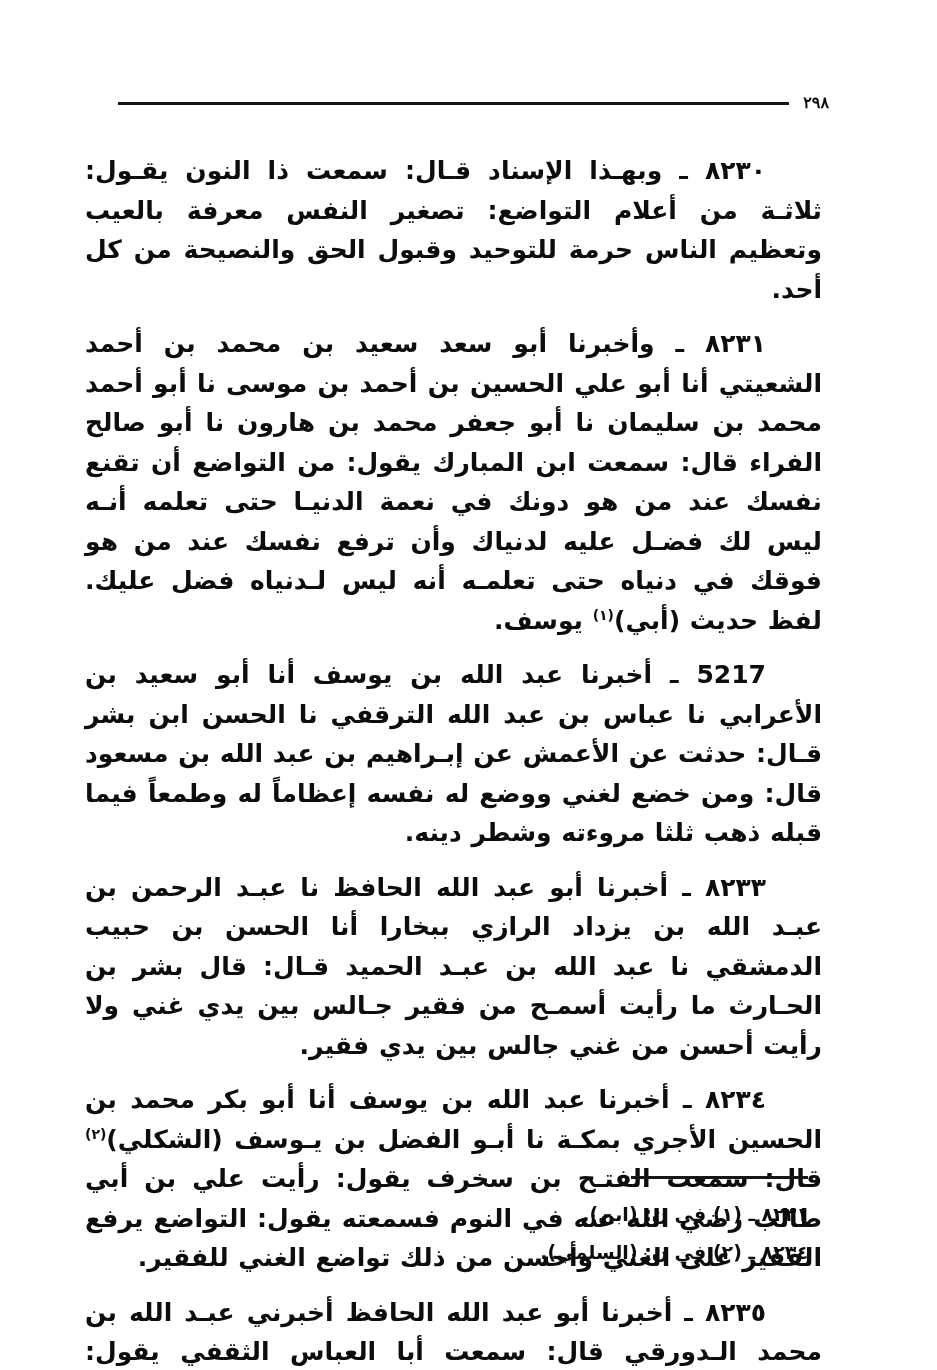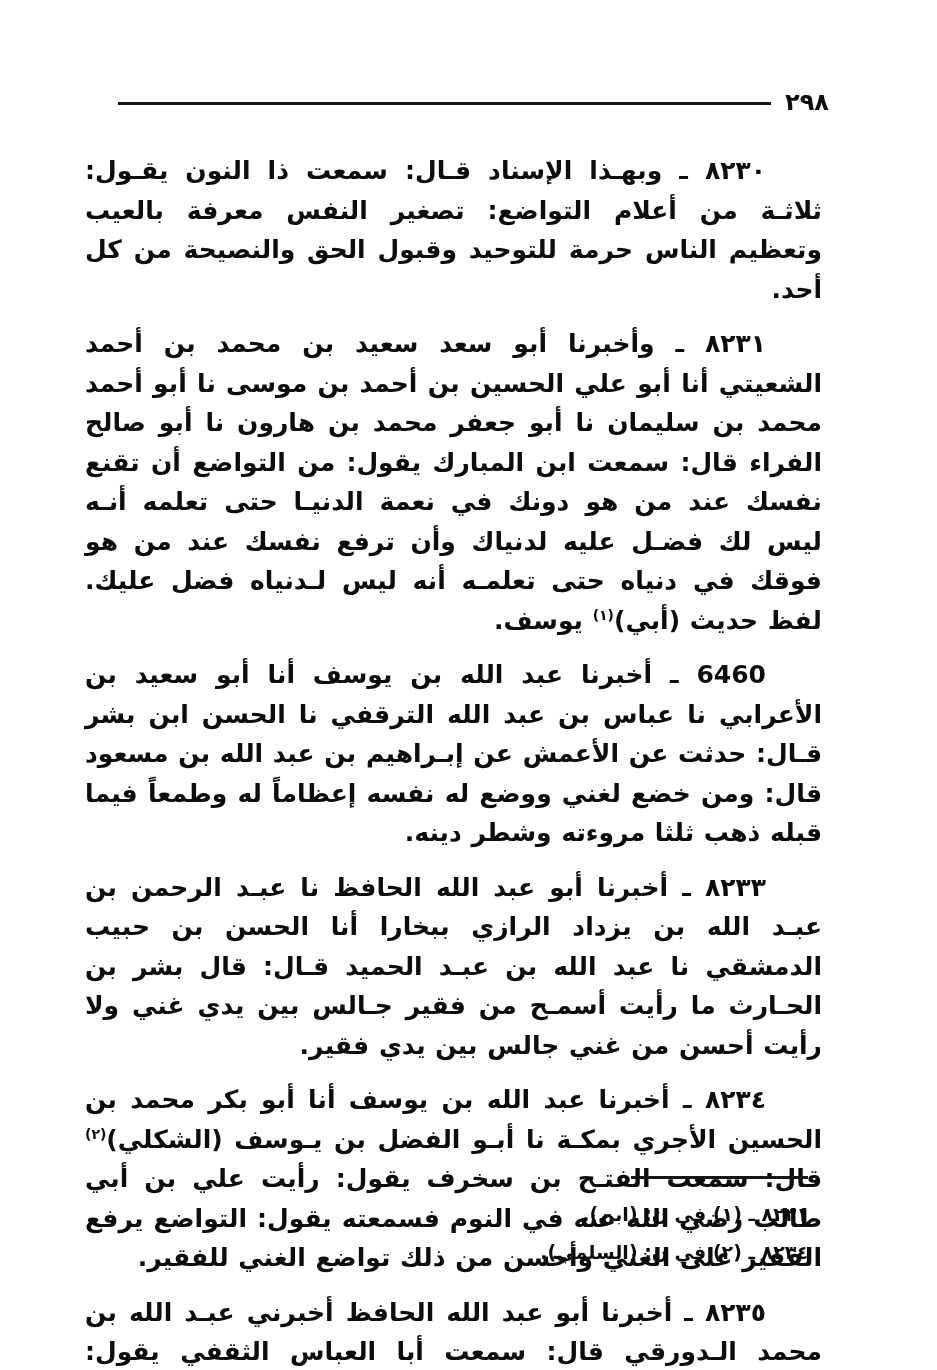--- a/index.html
+++ b/index.html
@@ -24,23 +24,24 @@
     position: absolute;
     top: 84px;
     right: 108px;
     left: 104px;
     height: 36px;
     display: flex;
     align-items: center;
     font-weight: 700;
   }
   .page-number {
-    font-size: 24px;
+    font-size: 16px;
     letter-spacing: 2px;
     white-space: nowrap;
+    font-family: Liberation Serif, serif;
   }
   .header-rule {
     flex: 1 1 auto;
     height: 3px;
     background: #161616;
     margin: 2px 14px 0 14px;
   }
   .chapter-title {
     font-size: 19px;
     white-space: nowrap;
@@ -96,21 +97,21 @@
 <div class="page">
 
   <div class="header">
     <span class="page-number">٢٩٨</span>
     <span class="header-rule"></span>
   </div>
 
   <div class="body-text" id="paragraphs">
       <p class="para"><span>٨٢٣٠ ـ وبهـذا الإسناد قـال: سمعت ذا النون يقـول: ثلاثـة من أعلام التواضع: تصغير النفس معرفة بالعيب وتعظيم الناس حرمة للتوحيد وقبول الحق والنصيحة من كل أحد.</span></p>
       <p class="para"><span>٨٢٣١ ـ وأخبرنا أبو سعد سعيد بن محمد بن أحمد الشعيتي أنا أبو علي الحسين بن أحمد بن موسى نا أبو أحمد محمد بن سليمان نا أبو جعفر محمد بن هارون نا أبو صالح الفراء قال: سمعت ابن المبارك يقول: من التواضع أن تقنع نفسك عند من هو دونك في نعمة الدنيـا حتى تعلمه أنـه ليس لك فضـل عليه لدنياك وأن ترفع نفسك عند من هو فوقك في دنياه حتى تعلمـه أنه ليس لـدنياه فضل عليك. لفظ حديث (أبي)</span><sup>(١)</sup><span> يوسف.</span></p>
-      <p class="para"><span>6460 ـ أخبرنا عبد الله بن يوسف أنا أبو سعيد بن الأعرابي نا عباس بن عبد الله الترقفي نا الحسن ابن بشر قـال: حدثت عن الأعمش عن إبـراهيم بن عبد الله بن مسعود قال: ومن خضع لغني ووضع له نفسه إعظاماً له وطمعاً فيما قبله ذهب ثلثا مروءته وشطر دينه.</span></p>
+      <p class="para"><span>5217 ـ أخبرنا عبد الله بن يوسف أنا أبو سعيد بن الأعرابي نا عباس بن عبد الله الترقفي نا الحسن ابن بشر قـال: حدثت عن الأعمش عن إبـراهيم بن عبد الله بن مسعود قال: ومن خضع لغني ووضع له نفسه إعظاماً له وطمعاً فيما قبله ذهب ثلثا مروءته وشطر دينه.</span></p>
       <p class="para"><span>٨٢٣٣ ـ أخبرنا أبو عبد الله الحافظ نا عبـد الرحمن بن عبـد الله بن يزداد الرازي ببخارا أنا الحسن بن حبيب الدمشقي نا عبد الله بن عبـد الحميد قـال: قال بشر بن الحـارث ما رأيت أسمـح من فقير جـالس بين يدي غني ولا رأيت أحسن من غني جالس بين يدي فقير.</span></p>
       <p class="para"><span>٨٢٣٤ ـ أخبرنا عبد الله بن يوسف أنا أبو بكر محمد بن الحسين الأجري بمكـة نا أبـو الفضل بن يـوسف (الشكلي)</span><sup>(٢)</sup><span> قال: سمعت الفتـح بن سخرف يقول: رأيت علي بن أبي طالب رضي الله عنه في النوم فسمعته يقول: التواضع يرفع الفقير على الغني وأحسن من ذلك تواضع الغني للفقير.</span></p>
       <p class="para"><span>٨٢٣٥ ـ أخبرنا أبو عبد الله الحافظ أخبرني عبـد الله بن محمد الـدورقي قال: سمعت أبا العباس الثقفي يقول: سمعت الفتح بن سخرف يقول: سمعت</span></p>
     </div>
 
   <div class="footnotes">
     <div class="fn-rule"></div>
     <div id="footnotes">
         <div class="footnote-line">٨٢٣١ ـ (١) في ن: (ابن).</div>
         <div class="footnote-line">٨٢٣٤ ـ (٢) في ن: (السلمي).</div>

